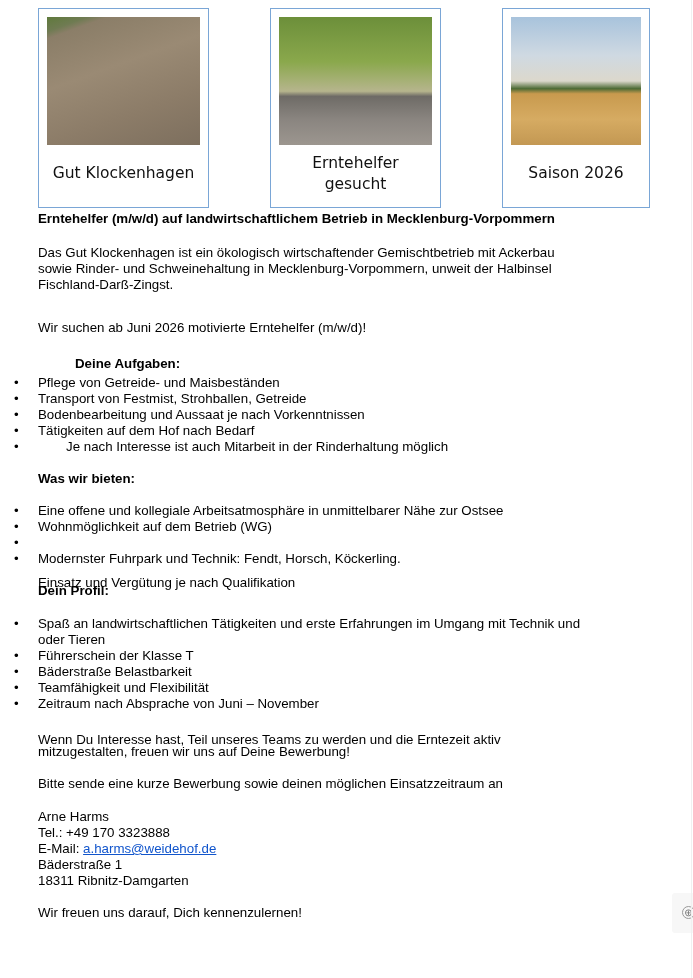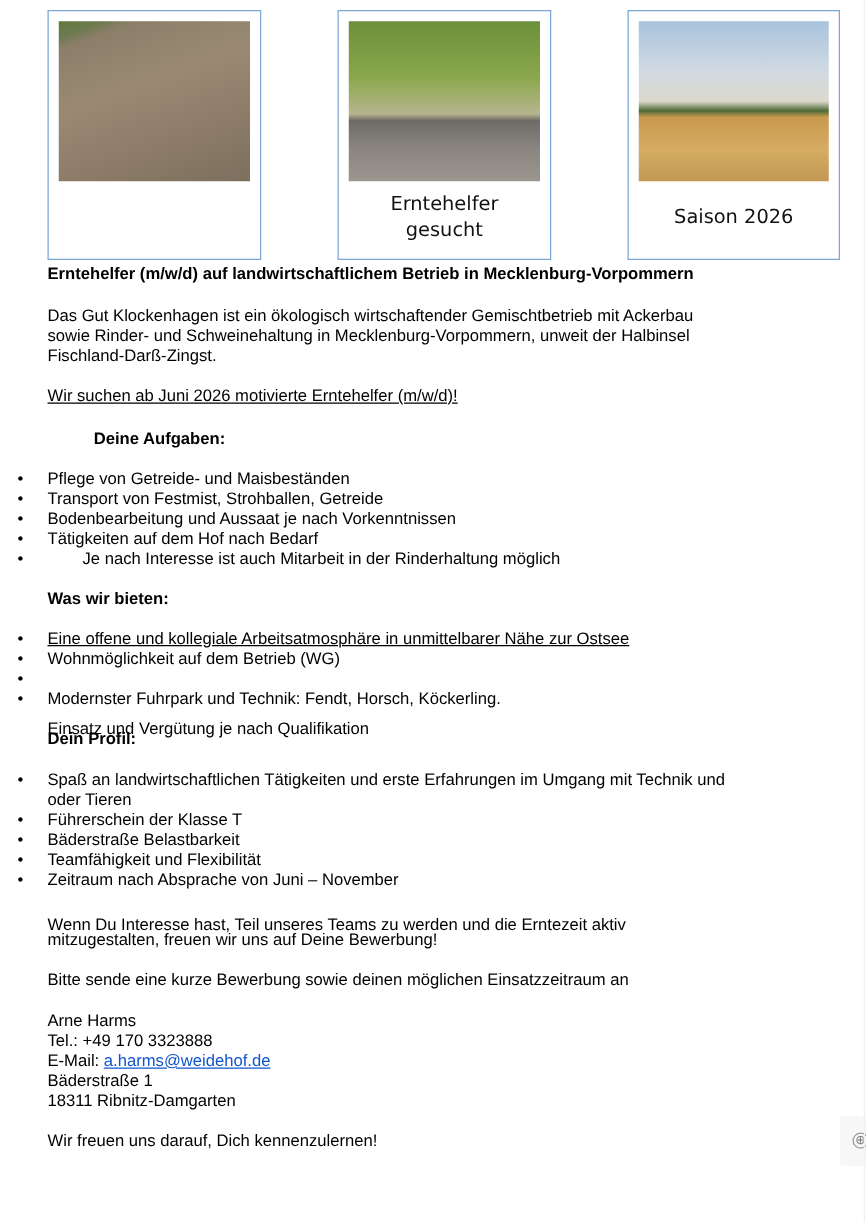--- a/index.html
+++ b/index.html
@@ -3,74 +3,75 @@
   <meta charset="utf-8">
   <style>
     html, body { margin:0; padding:0; background:#ffffff; }
     body { width:693px; height:978px; position:relative; overflow:hidden;
       font-family:"Liberation Sans", sans-serif; color:#000; font-size:13.3px; }
     .card { position:absolute; top:8px; height:200px; border:1px solid #7aa6d6; background:#fff; box-sizing:border-box; }
     .card .photo { position:absolute; top:8px; left:8px; right:8px; height:128px; overflow:hidden; }
     .card .cap { position:absolute; left:0; right:0; text-align:center; font-family:"DejaVu Sans", sans-serif; font-size:15.5px; color:#111; line-height:21px; }
     #c1 { left:38px; width:171px; }
     #c2 { left:270px; width:171px; }
-    #c3 { left:502px; width:170px; }
+    #c3 { left:502px; width:148px; }
     .photo1 { background:linear-gradient(160deg,#5f7a3c 0%,#6f7b52 8%,#8b7e68 12%,#9a8a74 40%,#8c7c68 70%,#7d6f5e 100%); }
     .photo2 { background:linear-gradient(180deg,#6c8f3a 0%,#8aa84c 35%,#b6b58d 58%,#6e6b66 62%,#8a8580 80%,#9c968f 100%); }
     .photo3 { background:linear-gradient(180deg,#a8c3dc 0%,#cfd9e2 30%,#dcd8cc 50%,#4d6a35 56%,#c89a4e 60%,#d6ab62 80%,#c39853 100%); }
     .text { position:absolute; left:38px; line-height:16px; white-space:nowrap; }
     .bold { font-weight:bold; }
     .bullet { position:absolute; left:14px; }
     a.email { color:#1155cc; text-decoration:underline; }
     .side-btn { position:absolute; left:672px; top:893px; width:21px; height:40px; background:#f7f7f7; border-radius:3px 0 0 3px; }
     .side-btn span { position:absolute; left:10px; top:13px; width:11px; height:11px; border:1px solid #999; border-radius:50%; font-size:10px; line-height:11px; text-align:center; color:#777; }
     .vline { position:absolute; left:691px; top:0; width:1px; height:978px; background:#f0f0f0; }
   </style>
 </head>
 <body>
 
 <div class="card" id="c1">
   <div class="photo photo1"></div>
+  <div class="cap" style="top:154px;">Gut Klockenhagen</div>
 </div>
 <div class="card" id="c2">
   <div class="photo photo2"></div>
   <div class="cap" style="top:165px;">gesucht</div>
   <div class="cap" style="top:144px;">Erntehelfer</div>
 </div>
 <div class="card" id="c3">
   <div class="photo photo3"></div>
   <div class="cap" style="top:154px;">Saison 2026</div>
 </div>
 
 <div class="text bold" style="top:211px;">Erntehelfer (m/w/d) auf landwirtschaftlichem Betrieb in Mecklenburg-Vorpommern</div>
 
 <div class="text" style="top:245px;">Das Gut Klockenhagen ist ein ökologisch wirtschaftender Gemischtbetrieb mit Ackerbau</div>
 <div class="text" style="top:261px;">sowie Rinder- und Schweinehaltung in Mecklenburg-Vorpommern, unweit der Halbinsel</div>
 <div class="text" style="top:277px;">Fischland-Darß-Zingst.</div>
 
-<div class="text" style="top:309px;text-decoration:underline;">Wir suchen ab Juni 2026 motivierte Erntehelfer (m/w/d)!</div>
+<div class="text" style="top:320px;">Wir suchen ab Juni 2026 motivierte Erntehelfer (m/w/d)!</div>
 
-<div class="text bold" style="top:343px;padding-left:37px;">Deine Aufgaben:</div>
+<div class="text bold" style="top:356px;padding-left:37px;">Deine Aufgaben:</div>
 <div>
   <span class="bullet" style="top:375px;">•</span>
   <div class="text" style="top:375px;">Pflege von Getreide- und Maisbeständen</div>
   <span class="bullet" style="top:391px;">•</span>
   <div class="text" style="top:391px;">Transport von Festmist, Strohballen, Getreide</div>
   <span class="bullet" style="top:407px;">•</span>
   <div class="text" style="top:407px;">Bodenbearbeitung und Aussaat je nach Vorkenntnissen</div>
   <span class="bullet" style="top:423px;">•</span>
   <div class="text" style="top:423px;">Tätigkeiten auf dem Hof nach Bedarf</div>
   <span class="bullet" style="top:439px;">•</span>
   <div class="text" style="top:439px;margin-left:28px;">Je nach Interesse ist auch Mitarbeit in der Rinderhaltung möglich</div>
 </div>
 
 <div class="text bold" style="top:471px;">Was wir bieten:</div>
 <div>
   <span class="bullet" style="top:503px;">•</span>
-  <div class="text" style="top:503px;text-decoration:underline;">Eine offene und kollegiale Arbeitsatmosphäre in unmittelbarer Nähe zur Ostsee</div>
+  <div class="text" style="top:503px;">Eine offene und kollegiale Arbeitsatmosphäre in unmittelbarer Nähe zur Ostsee</div>
   <span class="bullet" style="top:519px;">•</span>
   <div class="text" style="top:519px;">Wohnmöglichkeit auf dem Betrieb (WG)</div>
   <span class="bullet" style="top:535px;">•</span>
   <div class="text" style="top:563px;margin-top:12px;">Einsatz und Vergütung je nach Qualifikation</div>
   <span class="bullet" style="top:551px;">•</span>
   <div class="text" style="top:551px;">Modernster Fuhrpark und Technik: Fendt, Horsch, Köckerling.</div>
 </div>
 
 <div class="text bold" style="top:583px;">Dein Profil:</div>
 <div>

